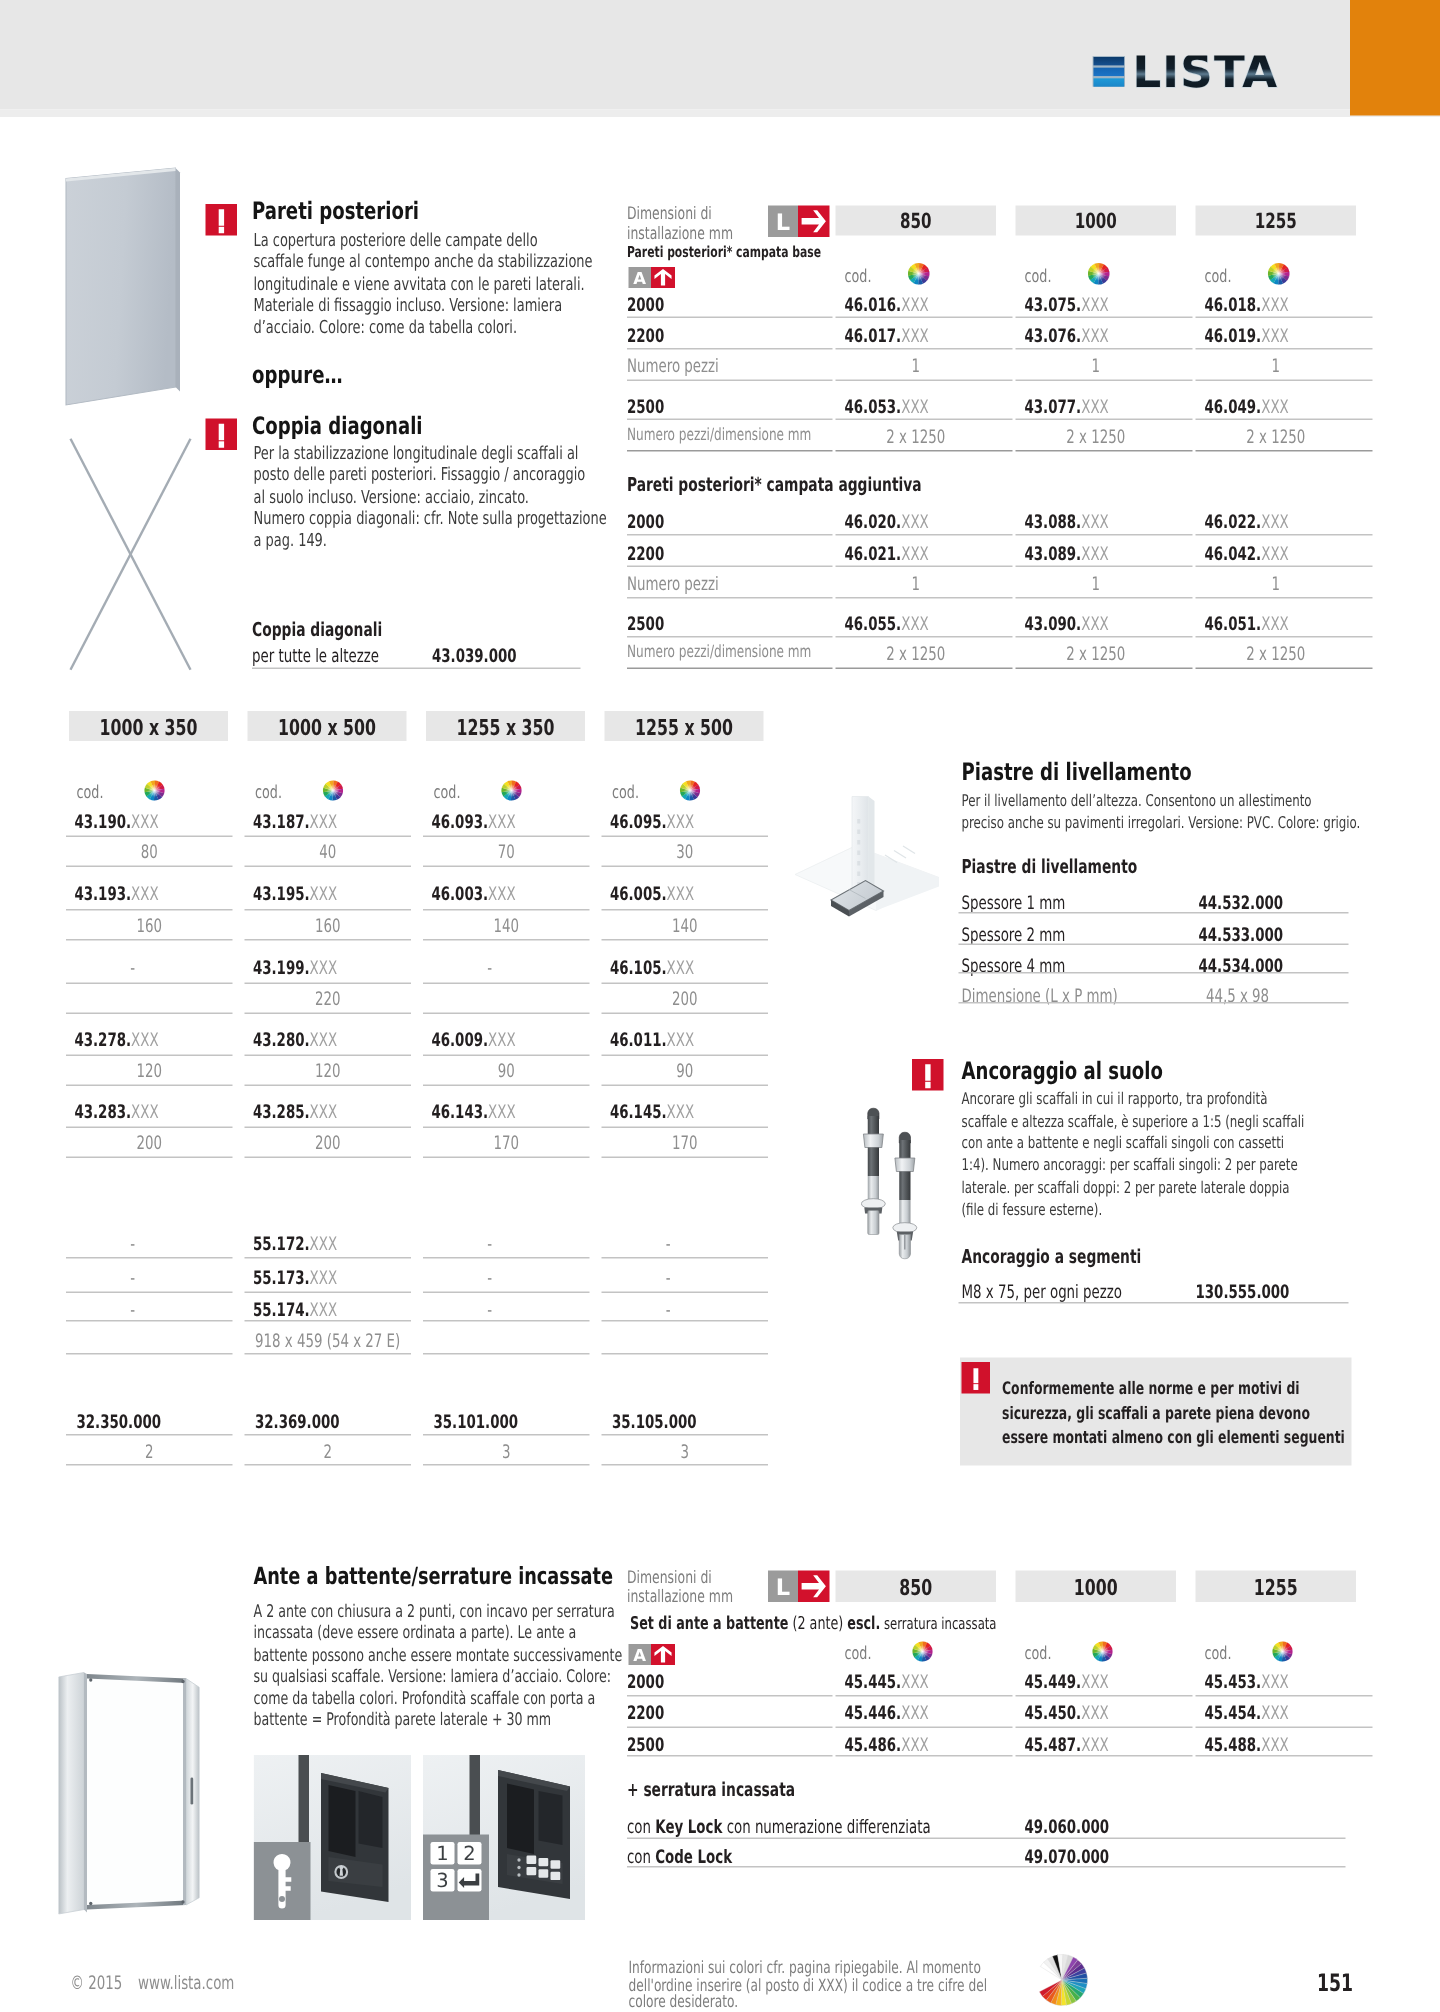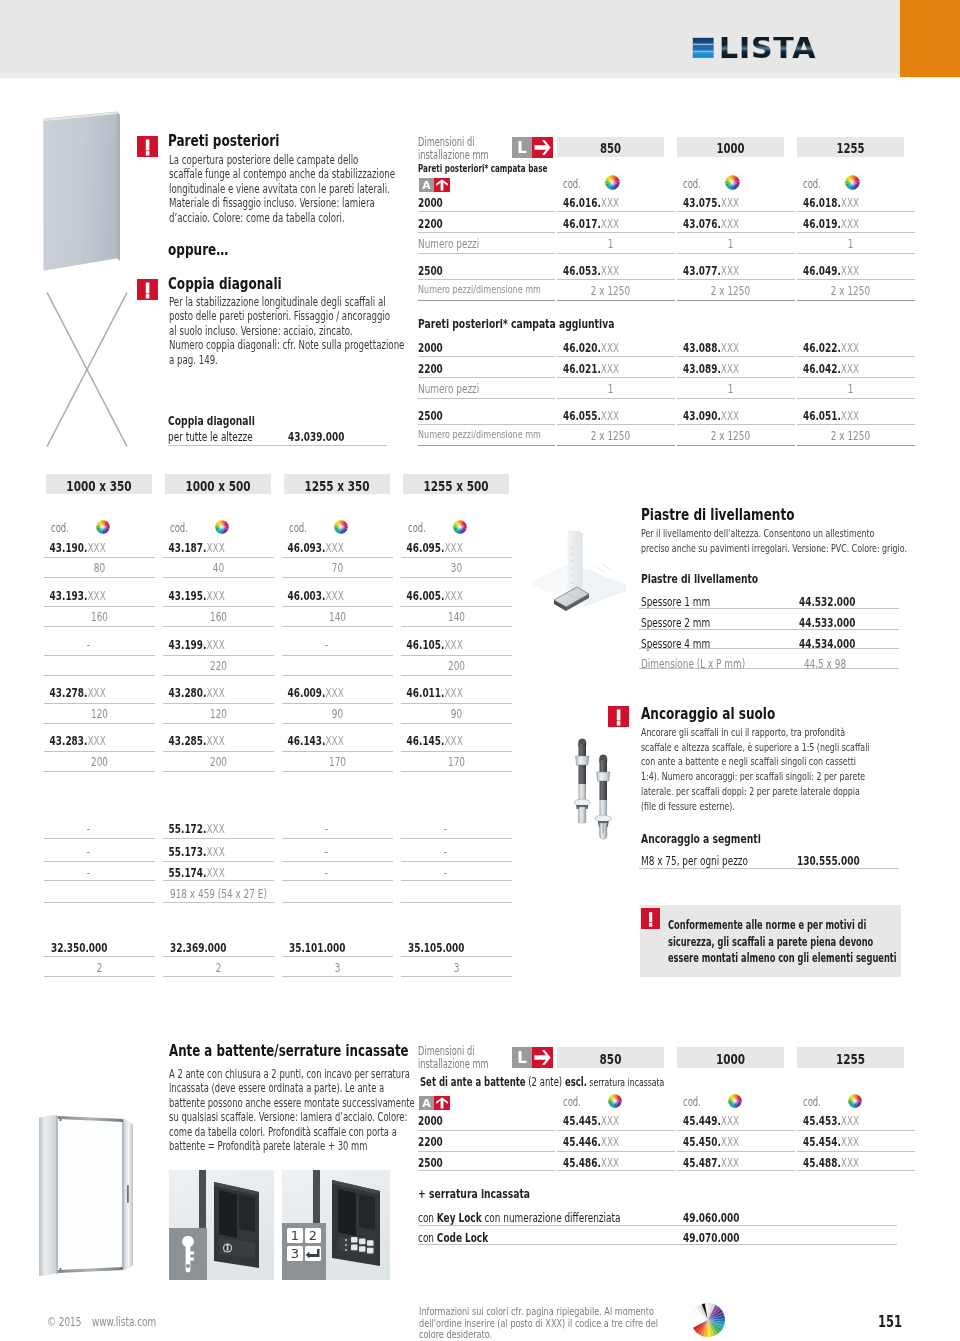--- a/index.html
+++ b/index.html
@@ -4,21 +4,21 @@
 <style>
   html,body{margin:0;padding:0;}
   body{width:960px;height:1341px;background:#fff;
        font-family:"DejaVu Sans Condensed","DejaVu Sans",sans-serif;
        -webkit-font-smoothing:antialiased;}
   .page{position:relative;width:960px;height:1341px;overflow:hidden;background:#fff;}
 
   .hdr{position:absolute;left:0;top:0;width:960px;height:73px;background:#e7e7e7;}
   .hdr2{position:absolute;left:0;top:73px;width:960px;height:5px;background:#ededed;}
   .hdr-orange{position:absolute;left:900px;top:0;width:60px;height:77px;background:#e2820c;}
-  .logo{position:absolute;left:692px;top:37px;}
+  .logo{position:absolute;left:728px;top:37px;}
 
   .h2{position:absolute;font-size:16px;font-weight:bold;color:#151515;white-space:pre;
       transform:scaleX(0.838);transform-origin:left top;}
   .para{position:absolute;font-size:11.9px;line-height:14.45px;color:#3b3b3b;white-space:pre-line;
        transform:scaleX(0.807);transform-origin:left top;}
   .para2{position:absolute;font-size:10.85px;line-height:14.7px;color:#3b3b3b;white-space:pre;
          transform:scaleX(0.807);transform-origin:left top;}
   .b{font-weight:bold;}
   .grey{color:#a0a0a0;}
 

